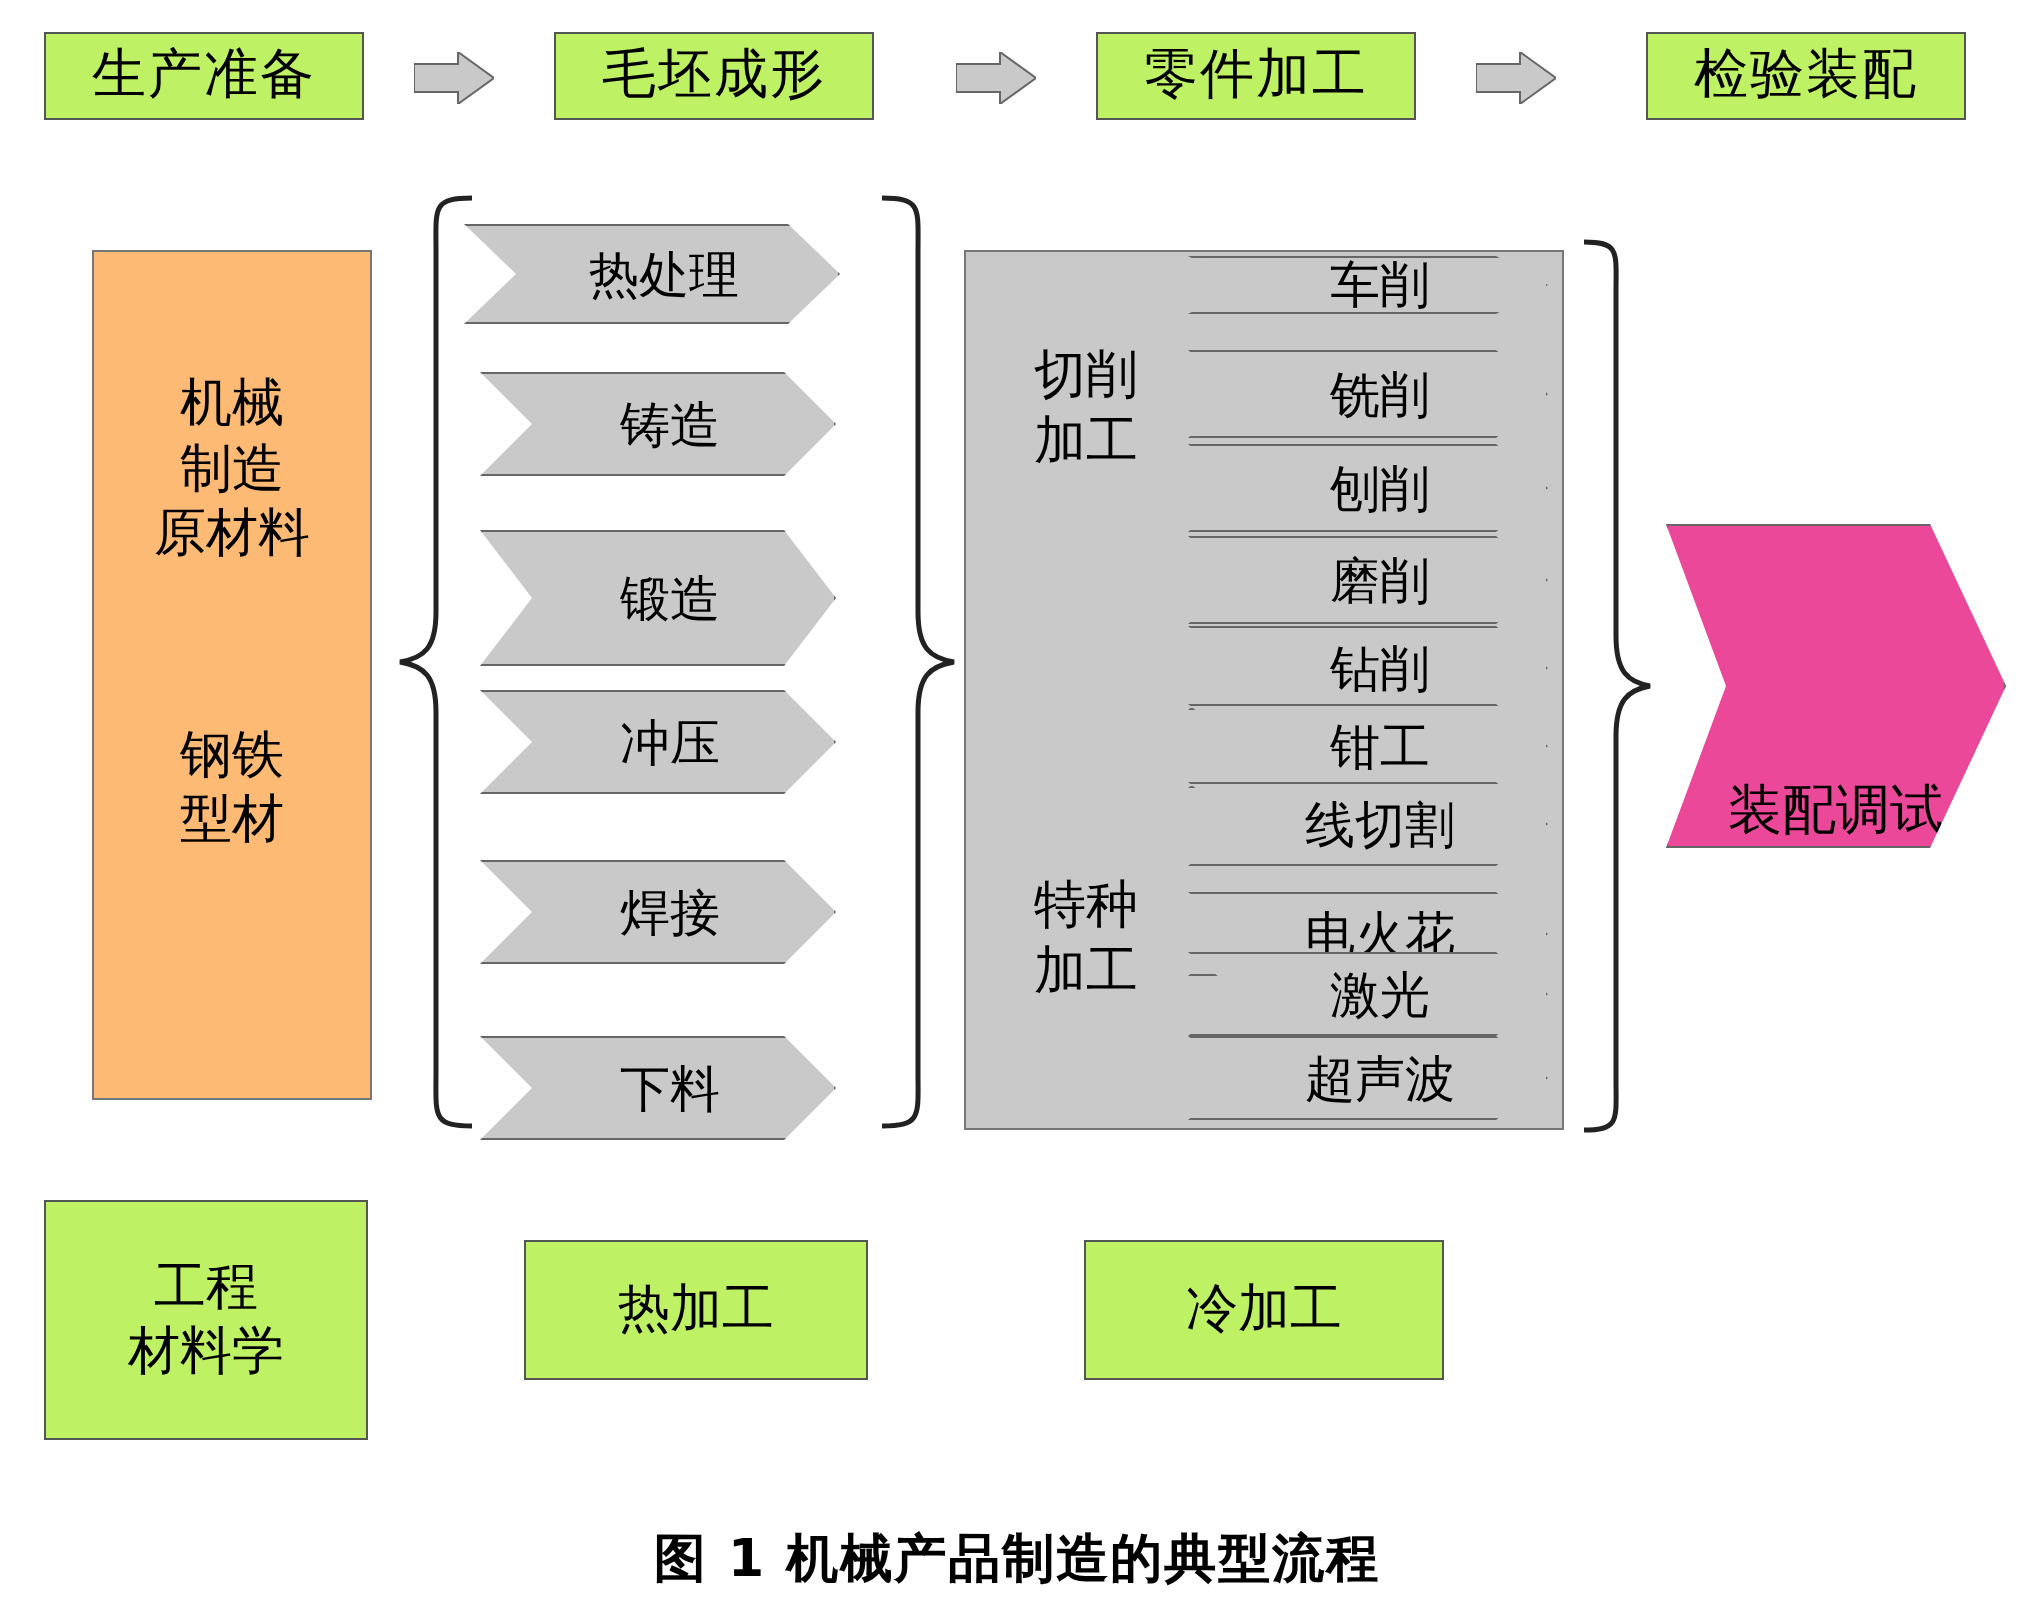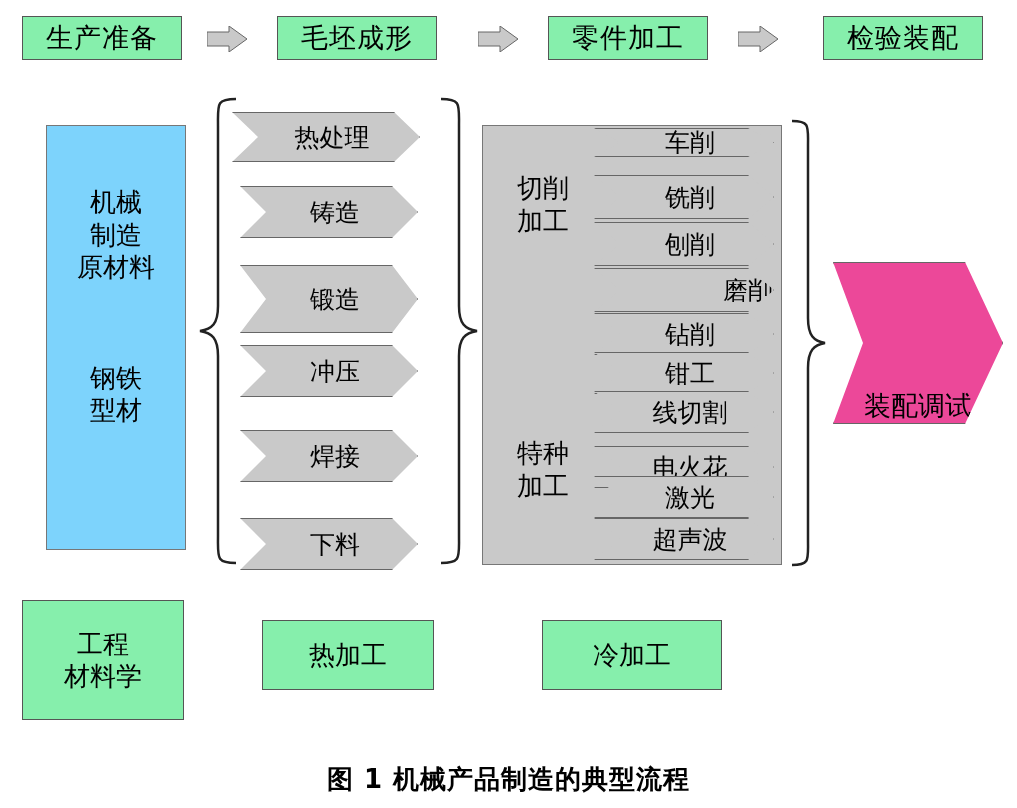--- a/index.html
+++ b/index.html
@@ -17,41 +17,41 @@
   }
   .canvas {
     position: absolute;
     left: 0; top: 0;
     width: 1017px;
     height: 808px;
   }
   
   .box {
     position: absolute;
-    background: #86efac;
+    background: #bef264;
     border: 1px solid #555555;
     display: flex;
     align-items: center;
     justify-content: center;
     text-align: center;
     line-height: 1.18;
     box-sizing: border-box;
   }
   .stage-box {
     height: 44px;
     font-size: 27px;
     letter-spacing: 1px;
   }
   .arrow-stage {
     position: absolute;
     width: 40px;
     height: 26px;
   }
   .tall-box {
-    background: #7dd3fc;
+    background: #fdba74;
     border: 1px solid #777;
     font-size: 26px;
     line-height: 1.25;
     flex-direction: column;
   }
   .footer-box {
     height: 70px;
     font-size: 26px;
     line-height: 1.25;
     flex-direction: column;
@@ -178,21 +178,21 @@
 
   <div class="chev" style="left:594px; top:128px; width:180px; height:29px;">
     <span class="lbl">车削</span>
   </div>
   <div class="chev" style="left:594px; top:222px; width:180px; height:44px;">
     <span class="lbl">刨削</span>
   </div>
   <div class="chev" style="left:594px; top:175px; width:180px; height:44px;">
     <span class="lbl">铣削</span>
   </div>
-  <div class="chev" style="left:594px; top:268px; width:180px; height:44px;justify-content:flex-end;">
+  <div class="chev" style="left:594px; top:268px; width:180px; height:44px;">
     <span class="lbl">磨削</span>
   </div>
   <div class="chev" style="left:594px; top:313px; width:180px; height:42px;">
     <span class="lbl">钻削</span>
   </div>
   <div class="chev" style="left:594px; top:352px; width:180px; height:42px;">
     <span class="lbl">钳工</span>
   </div>
   <div class="chev" style="left:594px; top:391px; width:180px; height:42px;">
     <span class="lbl">线切割</span>

